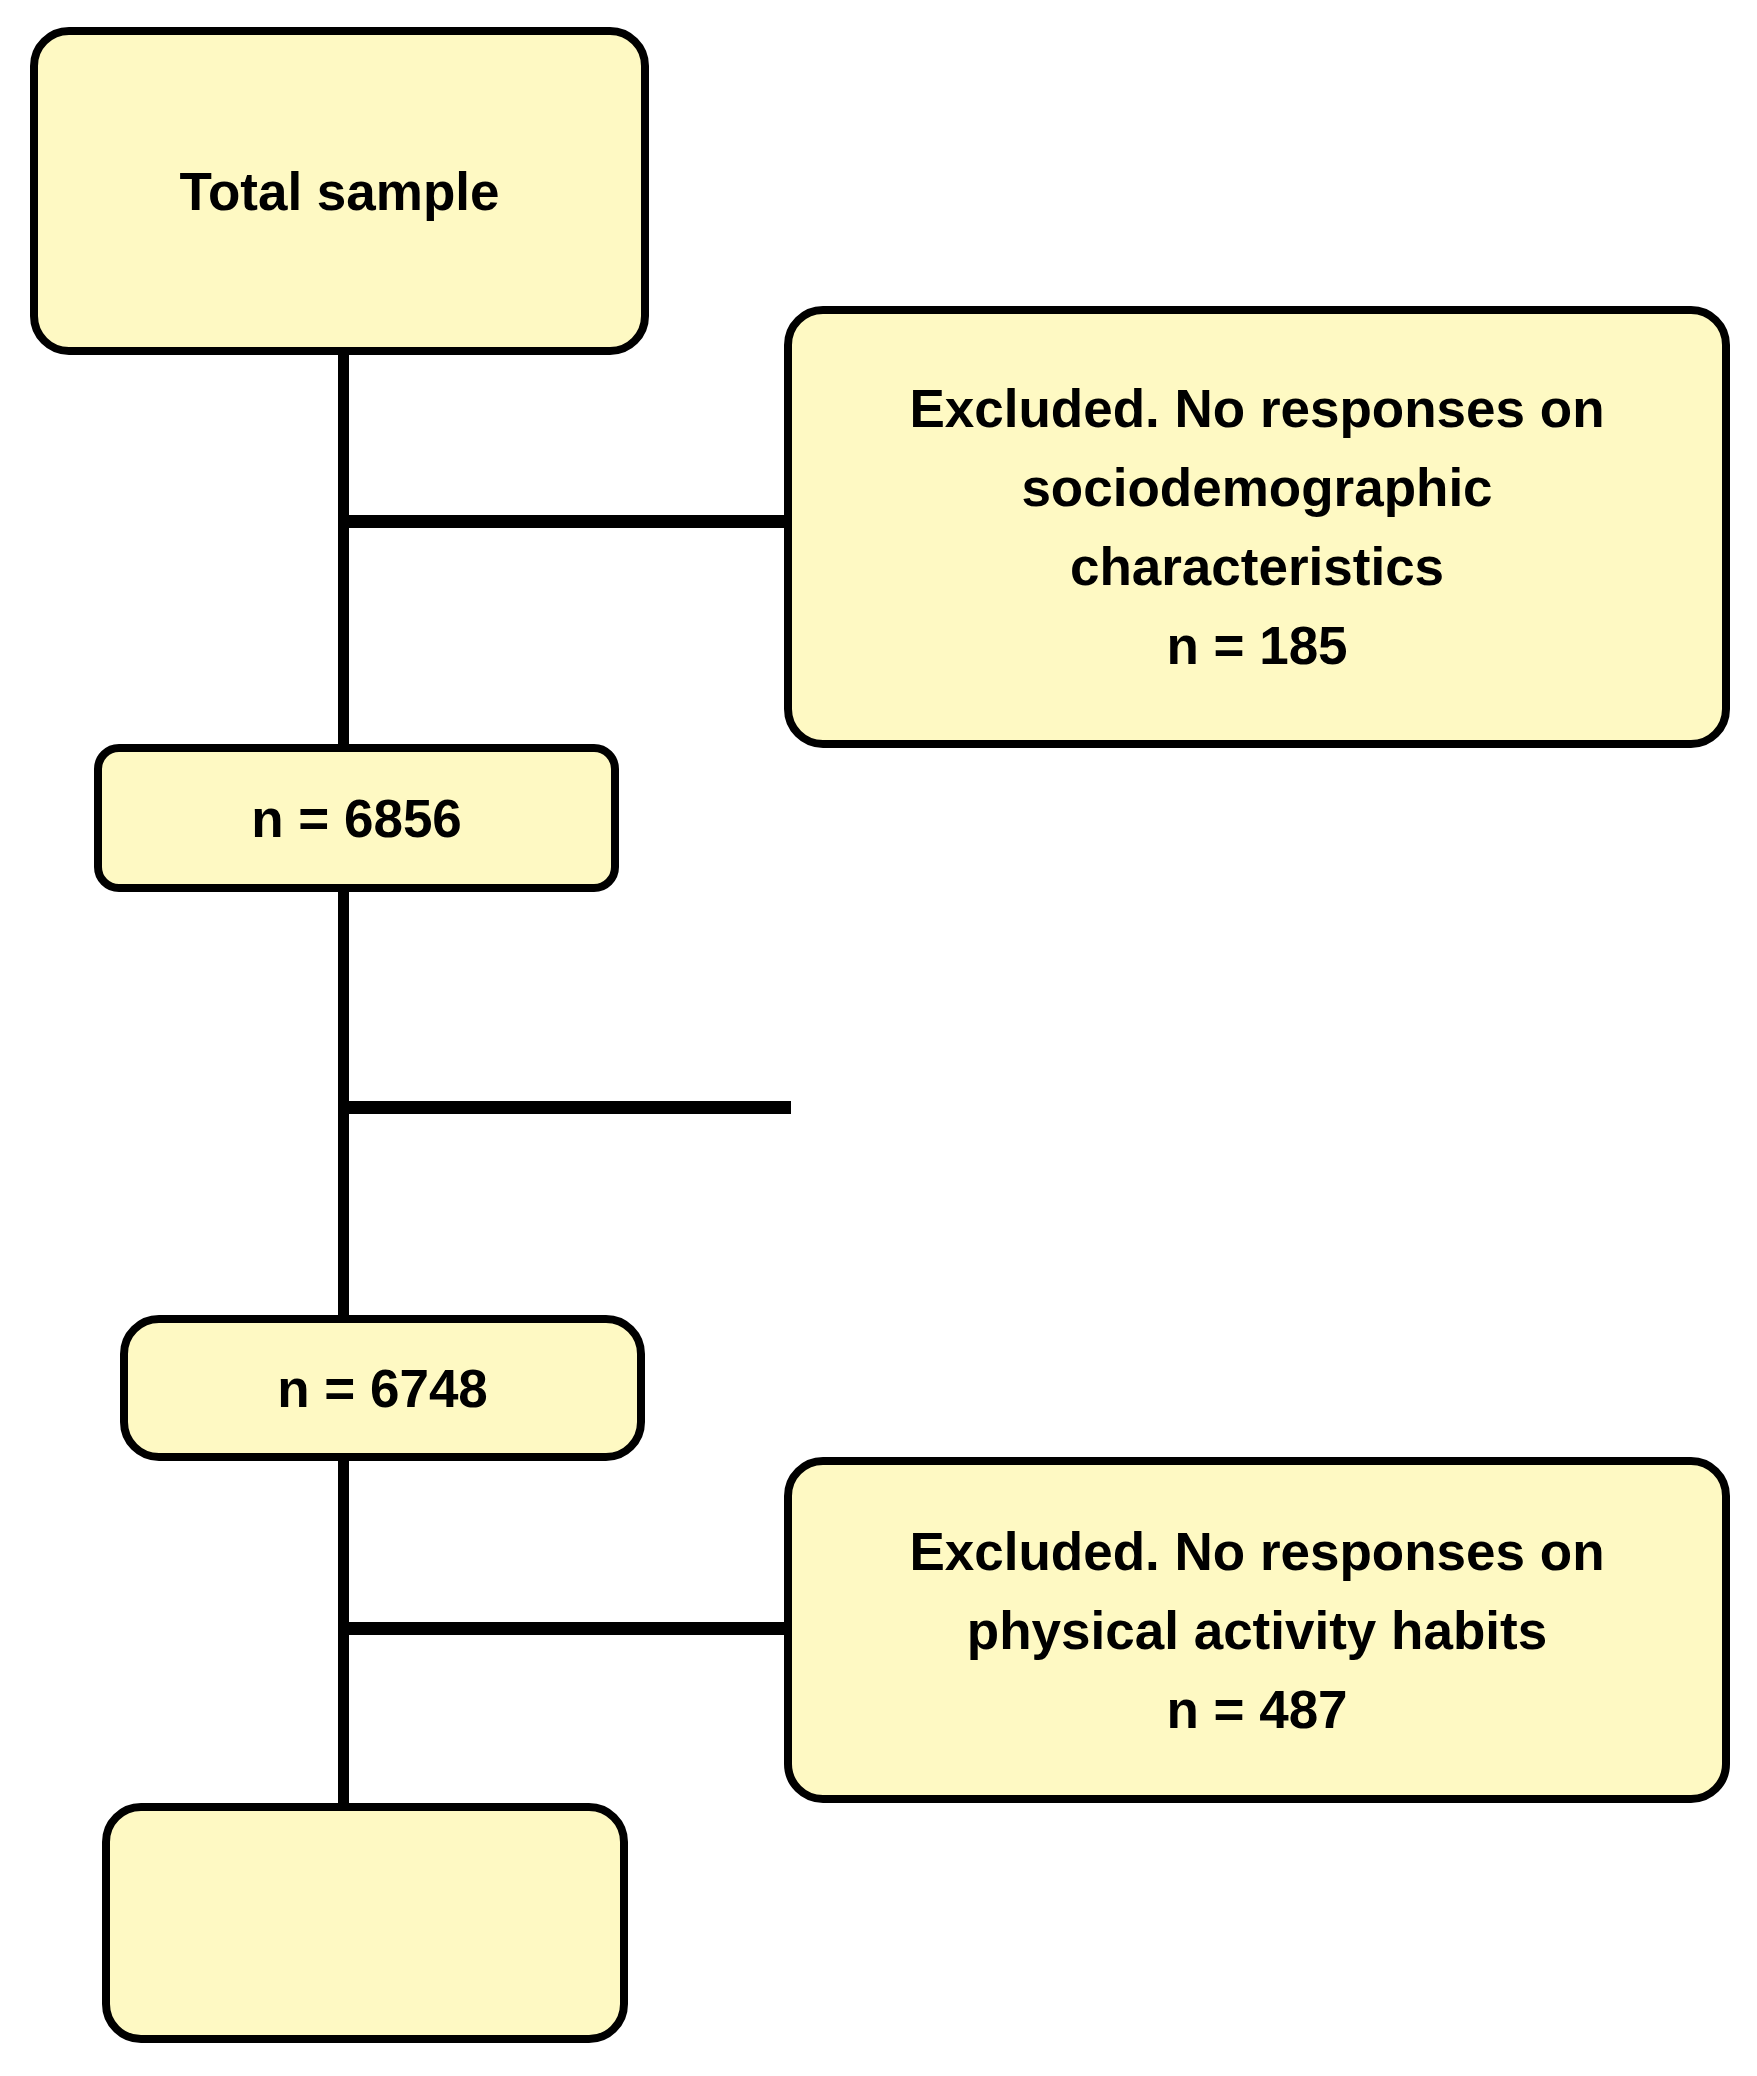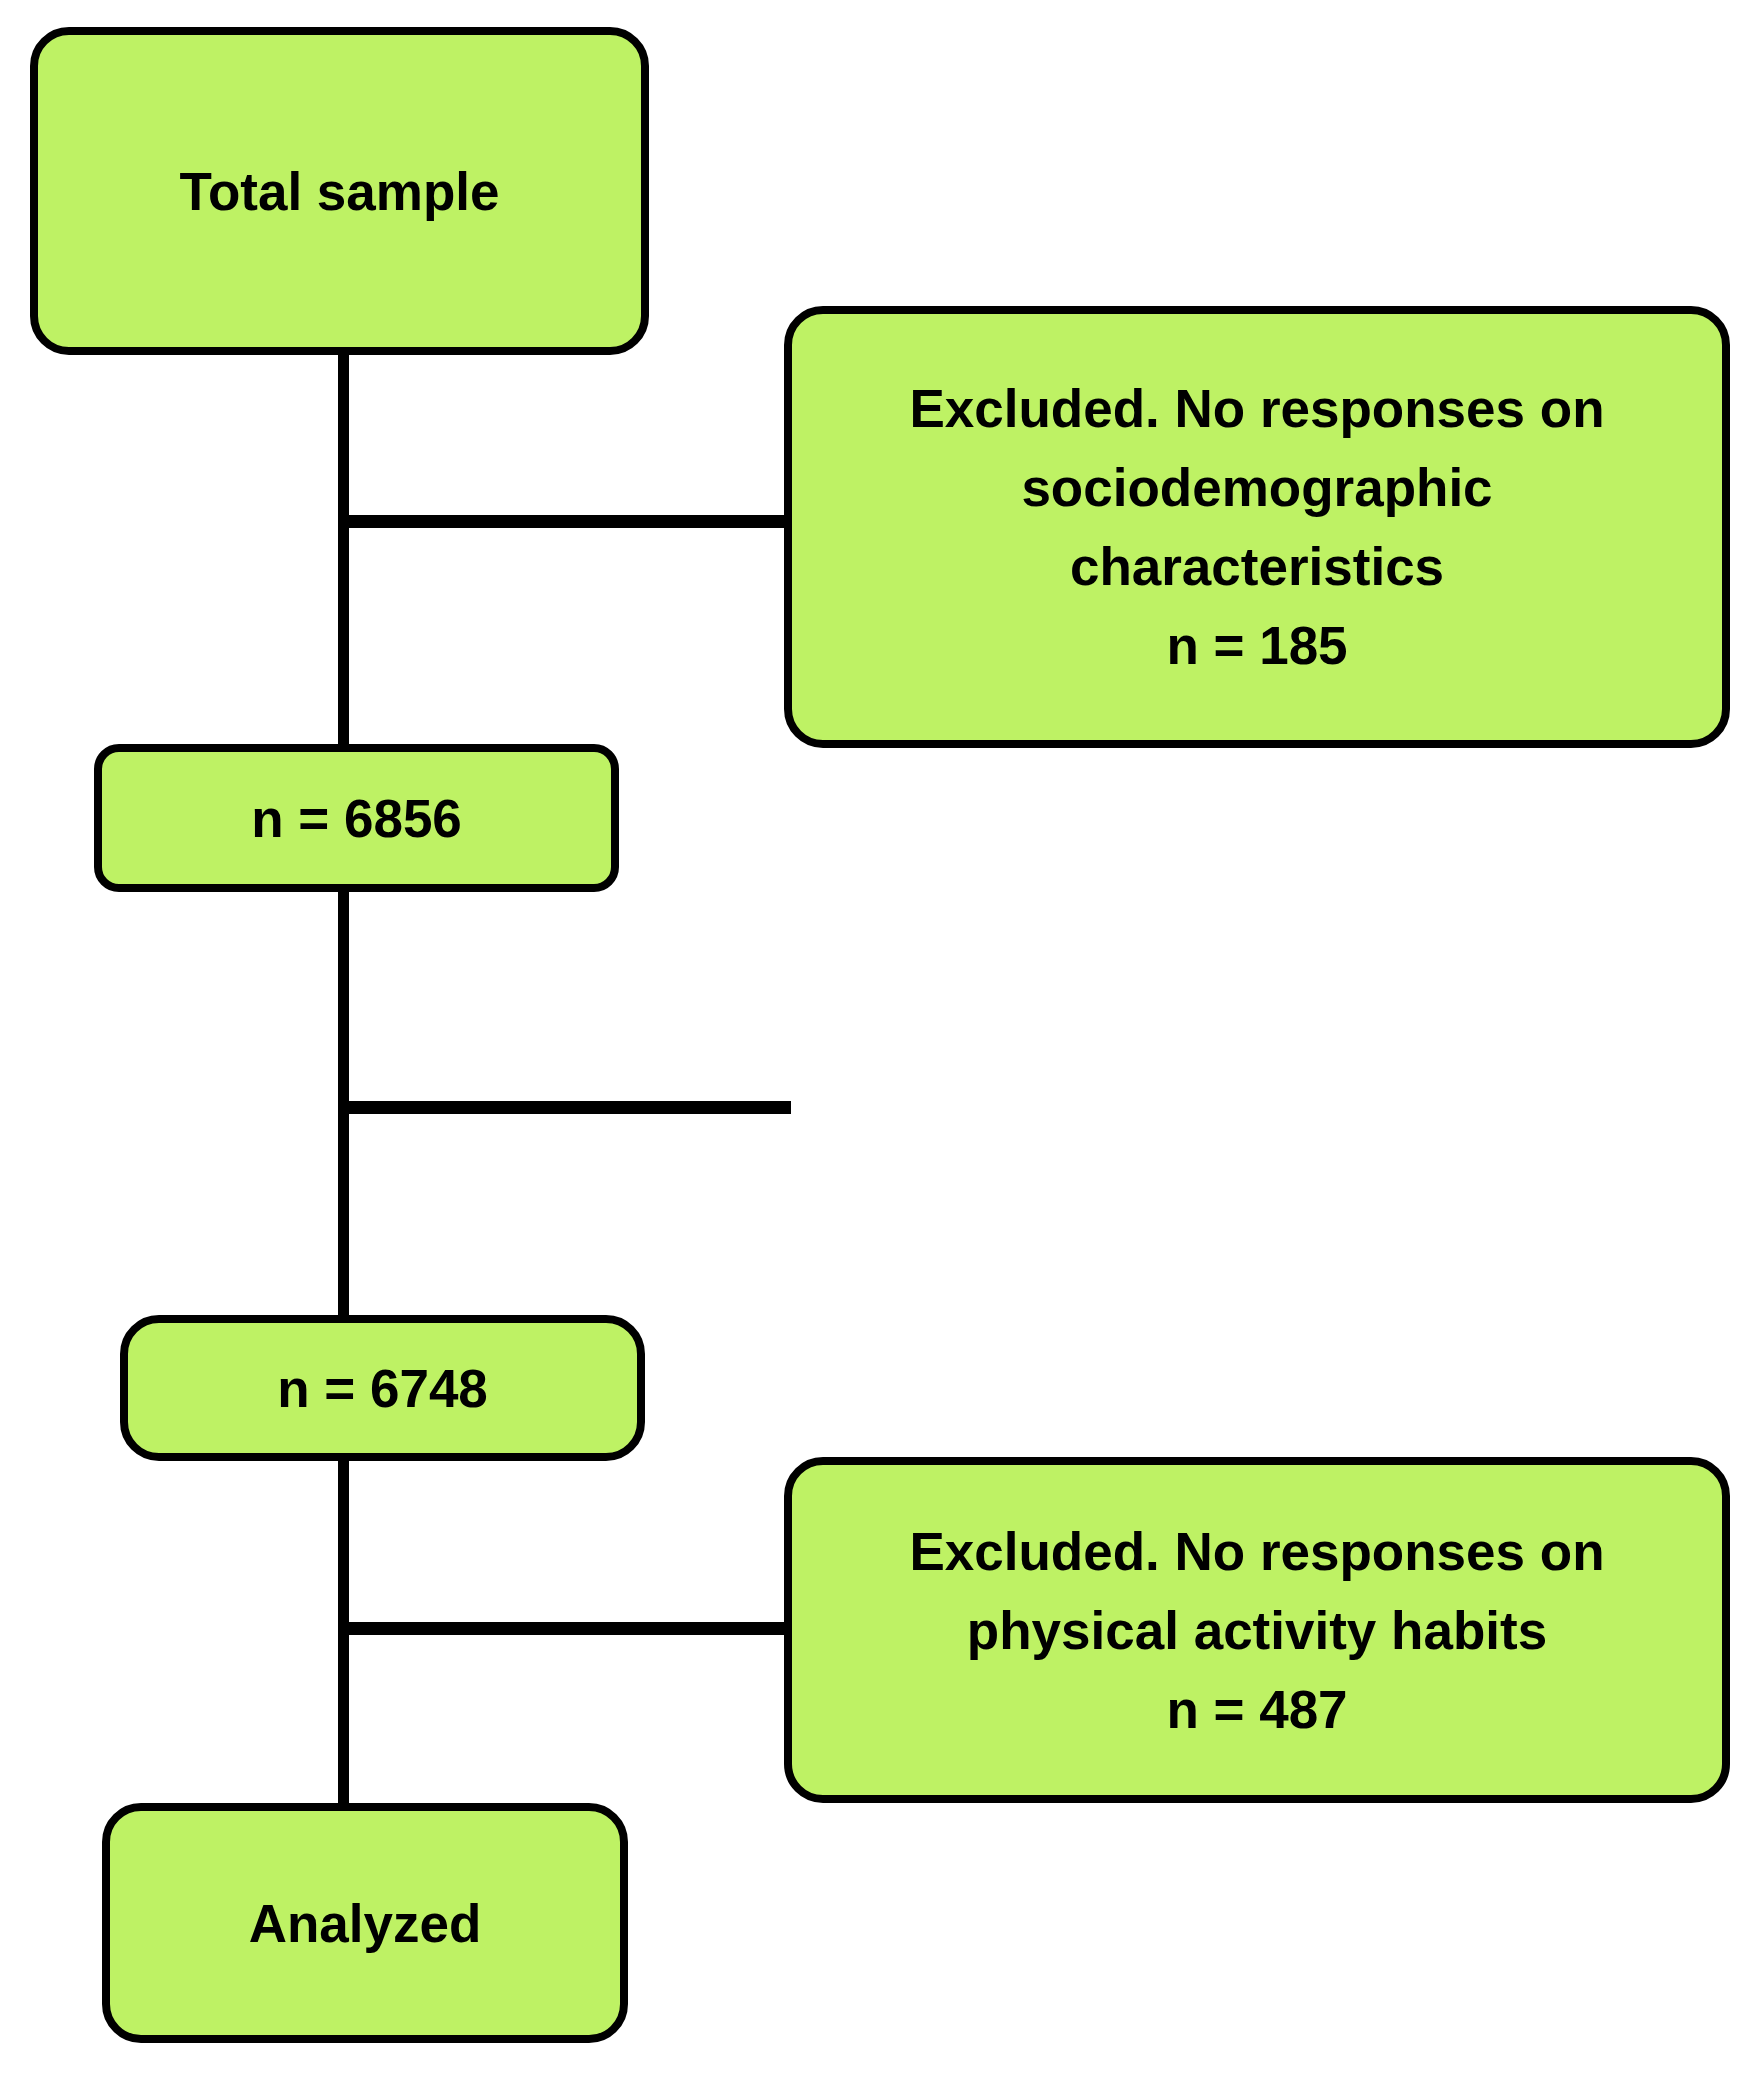--- a/index.html
+++ b/index.html
@@ -32,21 +32,21 @@
     left: 344px;
     width: 447px;
     height: 13px;
   }
   .h1 { top: 515px; }
   .h2 { top: 1101px; }
   .h3 { top: 1622px; }
   .node {
     position: absolute;
     box-sizing: border-box;
-    background: #bef264;
+    background: #fef9c3;
     border: 8.3px solid #000000;
     border-radius: 39px;
     display: flex;
     align-items: center;
     justify-content: center;
     text-align: center;
     z-index: 1;
     font-size: 53px;
     line-height: 79px;
   }
@@ -101,18 +101,17 @@
   <div class="node node-excl3">
     <div class="txt">
       <span class="tl">Excluded. No responses on</span>
       <span class="tl">physical activity habits</span>
       <span class="tl">n = 487</span>
     </div>
   </div>
 
   <div class="node node-analyzed">
     <div class="txt">
-      <span class="tl">Analyzed</span>
     </div>
   </div>
 
 </div>
 
 
 </body></html>

